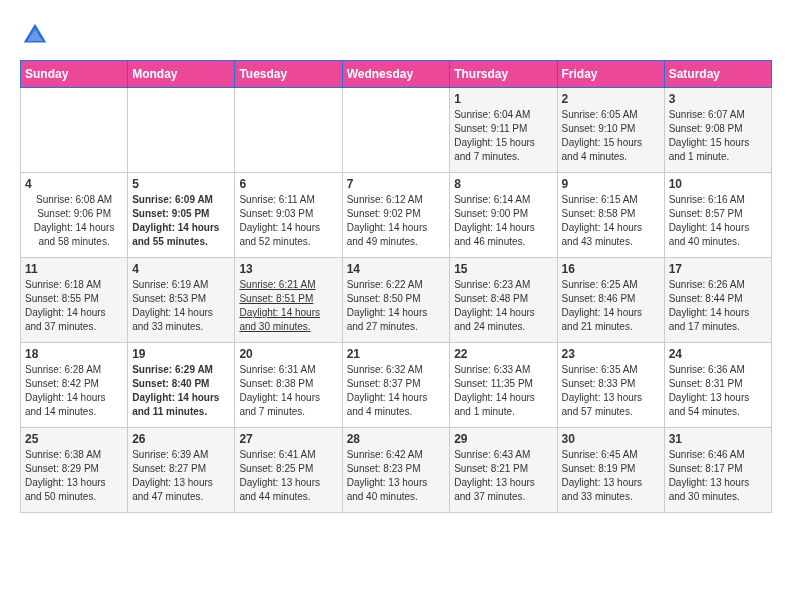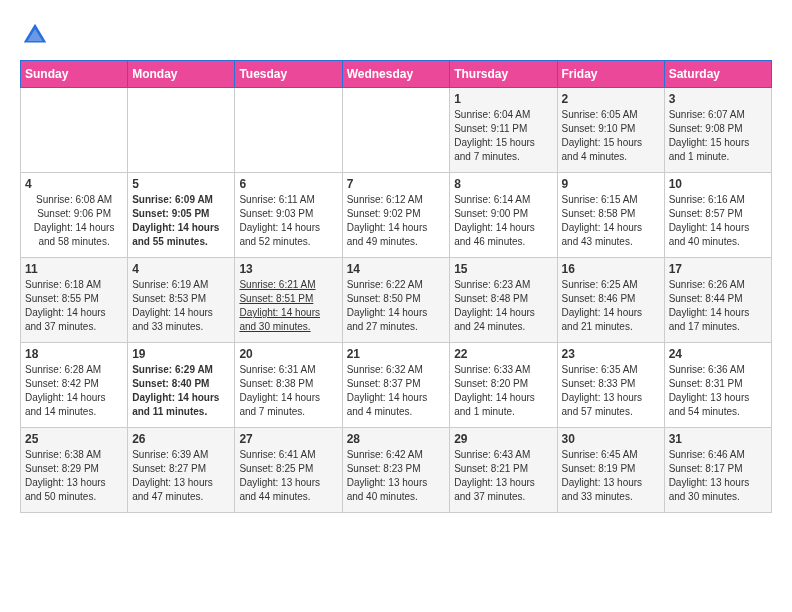--- a/index.html
+++ b/index.html
@@ -269,21 +269,21 @@
         <td>
           <span class="day-number">21</span>
           <div class="day-info" style="white-space: pre-line;">Sunrise: 6:32 AM
 Sunset: 8:37 PM
 Daylight: 14 hours
 and 4 minutes.</div>
         </td>
         <td>
           <span class="day-number">22</span>
           <div class="day-info" style="white-space: pre-line;">Sunrise: 6:33 AM
-Sunset: 8:20 PM
+Sunset: 11:35 PM
 Daylight: 14 hours
 and 1 minute.</div>
         </td>
         <td>
           <span class="day-number">23</span>
           <div class="day-info" style="white-space: pre-line;">Sunrise: 6:35 AM
 Sunset: 8:33 PM
 Daylight: 13 hours
 and 57 minutes.</div>
         </td>

